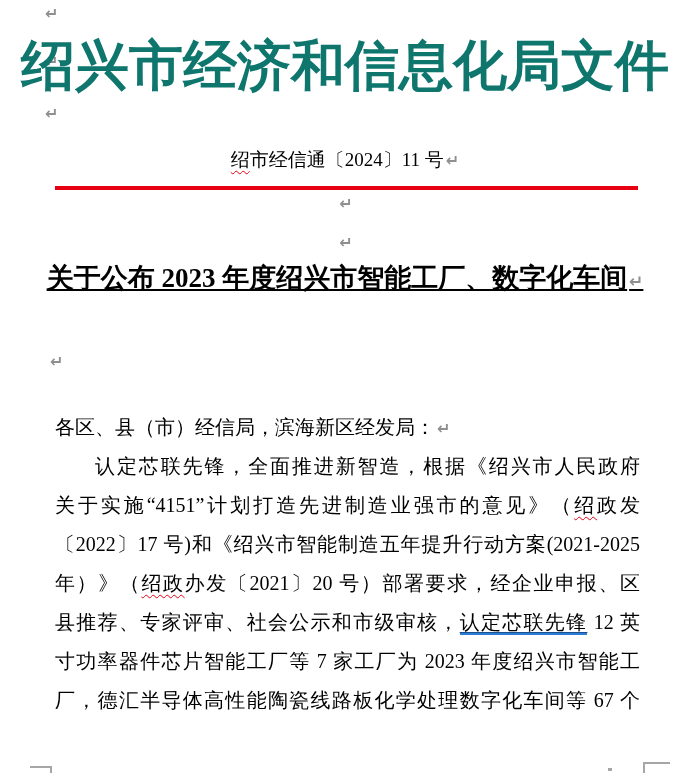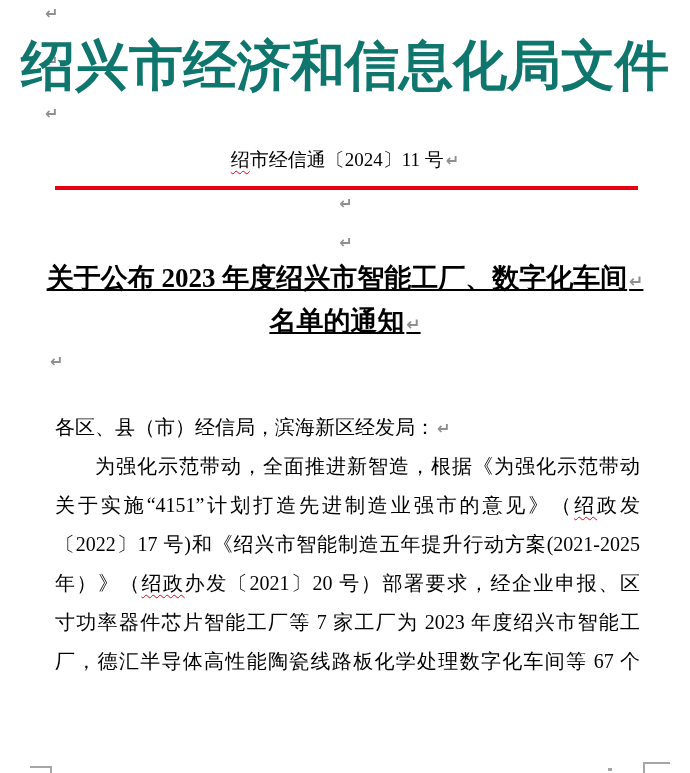--- a/index.html
+++ b/index.html
@@ -76,31 +76,31 @@
     <span class="wavy">绍</span><span>市经信通〔2024〕11 号</span><span class="pmark-inline">↵</span>
   </div>
 
   <div class="red-rule"></div>
 
   <div class="pmark-center" style="top:194px;"><span class="pmark-inline">↵</span></div>
   <div class="pmark-center" style="top:233px;"><span class="pmark-inline">↵</span></div>
 
   <div class="notice-title">
     <div><span>关于公布 2023 年度绍兴市智能工厂、数字化车间</span><span class="pmark-inline">↵</span></div>
-    <div><span>名单的通知</span><span class="pmark-inline">↵</span></div>
   </div>
 
   <span class="pmark" style="left:50px;top:354px;">↵</span>
 
   <div class="body-block">
     <div class="bline"><span>各区、县（市）经信局，滨海新区经发局：</span><span class="pmark-inline">↵</span></div>
-    <div class="bline jline indent"><span>为强化示范带动，全面推进新智造，根据《为强化示范带动</span></div>
+    <div class="bline jline indent"><span>认定芯联先锋，全面推进新智造，根据《绍兴市人民政府</span></div>
     <div class="bline jline"><span>关于实施“4151”计划打造先进制造业强市的意见》（</span><span class="wavy">绍</span><span>政发</span></div>
     <div class="bline jline"><span>〔2022〕17 号)和《绍兴市智能制造五年提升行动方案(2021-2025</span></div>
     <div class="bline jline"><span>年）》（</span><span class="wavy">绍政</span><span>办发〔2021〕20 号）部署要求，经企业申报、区</span></div>
+    <div class="bline jline"><span>县推荐、专家评审、社会公示和市级审核，</span><span class="bluelink">认定芯联先锋</span><span> 12 英</span></div>
     <div class="bline jline"><span>寸功率器件芯片智能工厂等 7 家工厂为 2023 年度绍兴市智能工</span></div>
     <div class="bline jline"><span>厂，德汇半导体高性能陶瓷线路板化学处理数字化车间等 67 个</span></div>
   </div>
 
   <div class="corner-mark mark-bl"></div>
   <div class="corner-mark mark-tick"></div>
   <div class="corner-mark mark-br"></div>
 
 </div>
 

